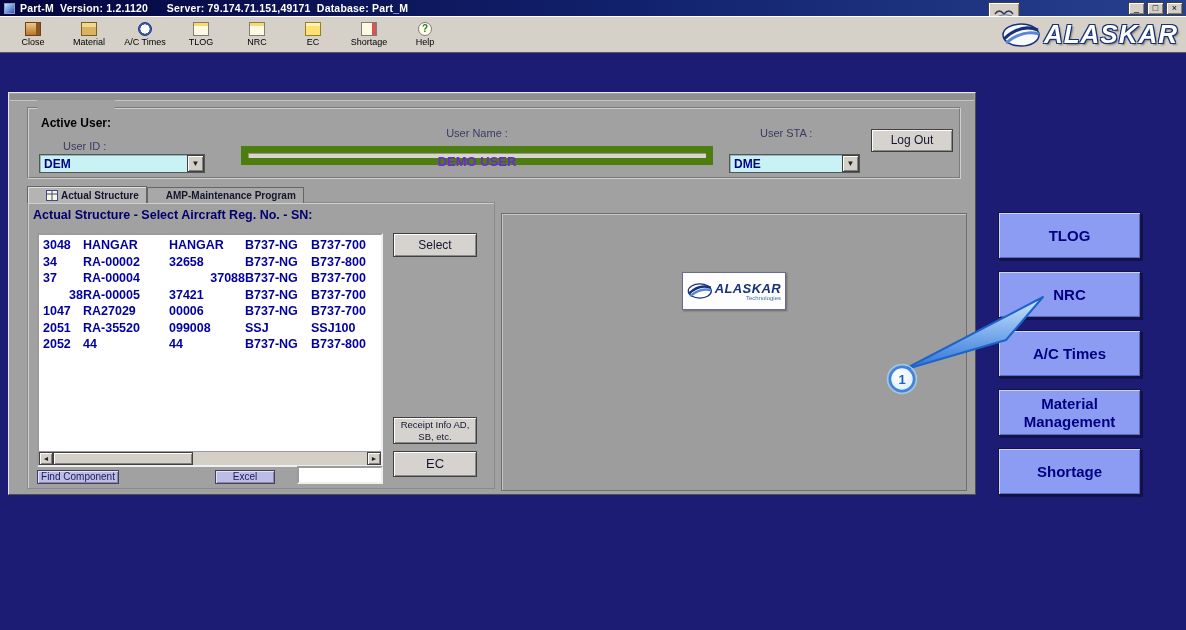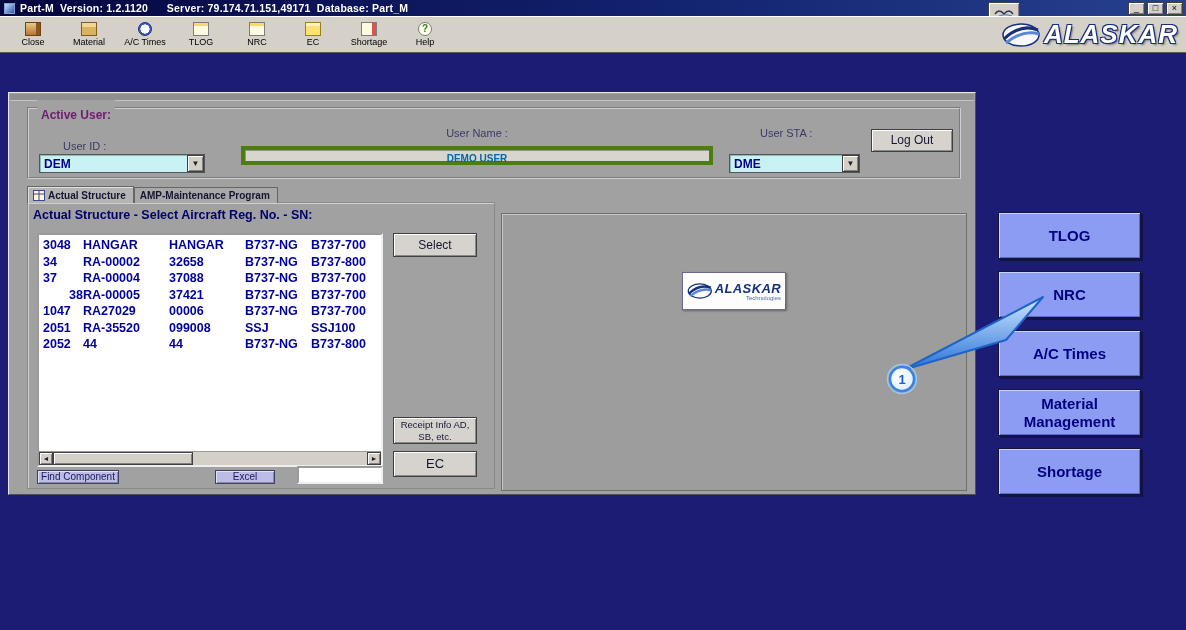--- a/index.html
+++ b/index.html
@@ -49,41 +49,41 @@
   .brand-text { font-size:26px; font-weight:bold; font-style:italic; color:#fff; letter-spacing:1px;
     text-shadow:1px 1px 0 #16307c, -1px -1px 0 #16307c, 1px -1px 0 #16307c, -1px 1px 0 #16307c, 2px 2px 2px rgba(0,0,0,.4); }
   
   .main-panel { position:absolute; left:8px; top:92px; width:968px; height:403px;
     background:#a1a1a1;
     border-top:1px solid #e6e6e6; border-left:1px solid #e6e6e6;
     border-right:1px solid #4f4f4f; border-bottom:1px solid #4f4f4f; }
   .panel-strip { position:absolute; left:1px; top:1px; width:964px; height:7px;
     background:#8f8f8f; border-bottom:1px solid #c4c4c4; }
   .groupbox { position:absolute; border:2px groove #cfcfcf; }
-  .legend { position:absolute; top:-9px; left:8px; background:#a1a1a1; padding:8px 4px;
-    font-weight:bold; color:#701a75; font-size:12px; }
+  .legend { position:absolute; top:-9px; left:8px; background:#a1a1a1; padding:16px 4px;
+    font-weight:bold; color:#000000; font-size:12px; }
   .active-user { left:18px; top:14px; width:934px; height:72px; }
   .lbl { position:absolute; font-size:11px; color:#3a3a64; }
   .combo { position:absolute; height:19px; background:#c8f2f4; border:1px solid #555;
     box-shadow:inset 1px 1px 0 #8fb9bb; display:flex;margin-top:8px; }
   .combo .val { flex:1; font-weight:bold; color:#00008b; font-size:12px; padding:2px 4px; overflow:hidden; }
   .combo .drop { width:17px; background:#d4d0c8; border:1px solid #404040;
     box-shadow:inset 1px 1px 0 #fff, inset -1px -1px 0 #808080;
     text-align:center; font-size:8px; line-height:16px; color:#222; }
   .field-username { position:absolute; left:212px; top:37px; width:472px; height:19px;
-    background:#d8d5ce; border:4px solid #4d7c0f; box-shadow:inset 1px 1px 0 #979488;
-    text-align:center; font-weight:bold; font-size:10px; color:#0369a1; line-height:18px; }
+    background:#d8d5ce; border:7px solid #4d7c0f; box-shadow:inset 1px 1px 0 #979488;
+    text-align:center; font-weight:bold; font-size:13px; color:#6d28d9; line-height:18px; }
   .btn { background:#d6d3ce; border:1px solid #404040;
     box-shadow:inset 1px 1px 0 #ffffff, inset -1px -1px 0 #8a8a8a;
     color:#15152f; text-align:center; cursor:default; }
   .logout { position:absolute; left:842px; top:20px; width:82px; height:23px;
     font-size:12px; line-height:21px; }
   
   .tabstrip { position:absolute; left:18px; top:93px; display:flex; align-items:flex-end; height:17px; }
-  .tab { background:#a8a8a8; border:1px solid #666; border-bottom:none; padding:1px 7px 1px 5px;
+  .tab { background:#a8a8a8; border:1px solid #666; border-bottom:none; padding:1px 7px 1px 18px;
     font-size:10px; font-weight:bold; color:#15152f; display:flex; align-items:center; gap:3px; height:16px; }
   .tab.active { background:#b4b4b4; height:17px; box-shadow:inset 1px 1px 0 #e0e0e0; }
   .content-rect { position:absolute; left:18px; top:109px; width:468px; height:287px;
     border:1px solid #8a8a8a; box-shadow:inset 1px 1px 0 #cfcfcf; }
   .heading { position:absolute; left:24px; top:115px; font-size:12.5px; font-weight:bold; color:#00006e; }
   
   .listbox { position:absolute; left:28px; top:140px; width:346px; height:234px;
     background:#fff; border:2px inset #efefef; }
   .listrows { position:absolute; left:0; top:0; right:0; bottom:14px; overflow:hidden; padding:2px 0 0 4px; }
   .lrow { display:flex; height:16.5px; line-height:16.5px; font-size:12.5px; font-weight:bold; color:#0000a0; white-space:nowrap; }
@@ -241,21 +241,21 @@
         <div class="lrow">
           <span style="width: 40px;">34</span>
           <span style="width: 86px;">RA-00002</span>
           <span style="width: 76px;">32658</span>
           <span style="width: 66px;">B737-NG</span>
           <span style="width: 70px;">B737-800</span>
         </div>
         <div class="lrow">
           <span style="width: 40px;">37</span>
           <span style="width: 86px;">RA-00004</span>
-          <span style="width: 76px;">37088</span>
+          <span style="width: 76px; text-align: right;">37088</span>
           <span style="width: 66px;">B737-NG</span>
           <span style="width: 70px;">B737-700</span>
         </div>
         <div class="lrow">
           <span style="width: 40px; text-align: right;">38</span>
           <span style="width: 86px;">RA-00005</span>
           <span style="width: 76px;">37421</span>
           <span style="width: 66px;">B737-NG</span>
           <span style="width: 70px;">B737-700</span>
         </div>

